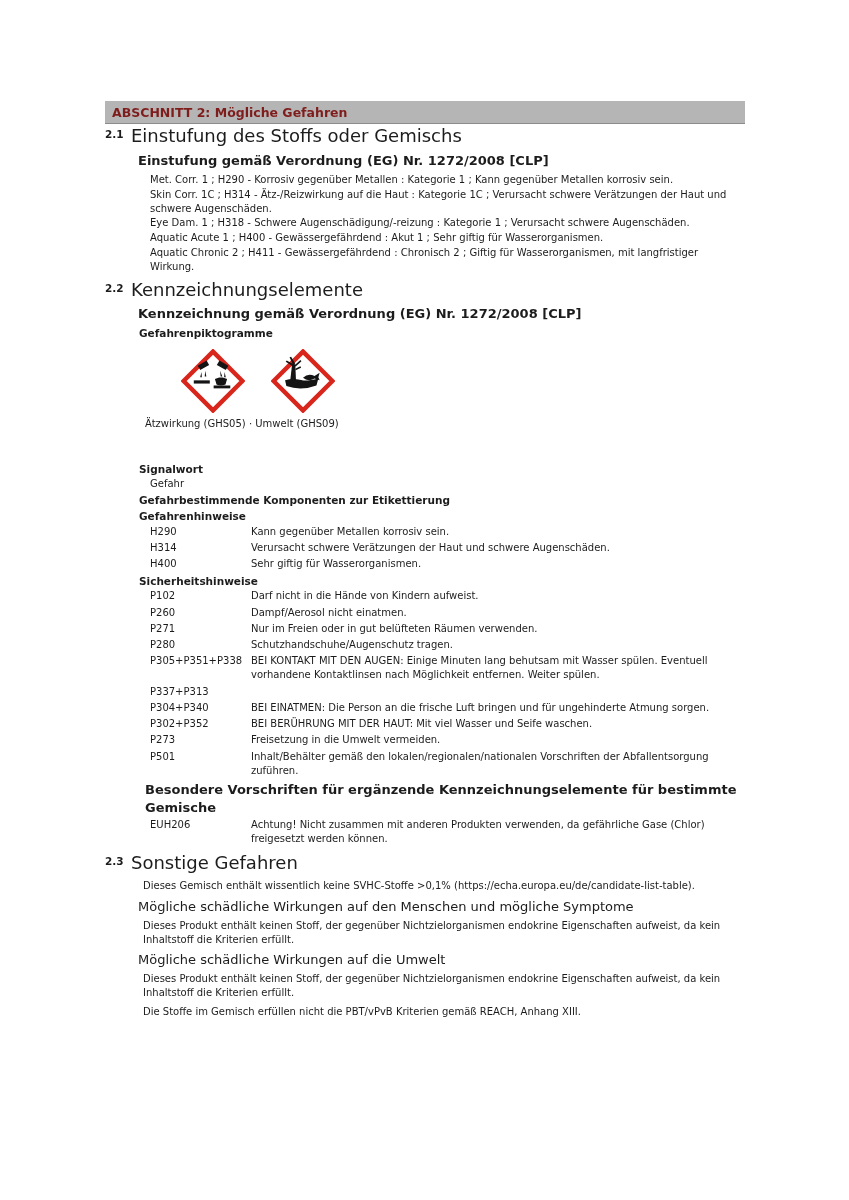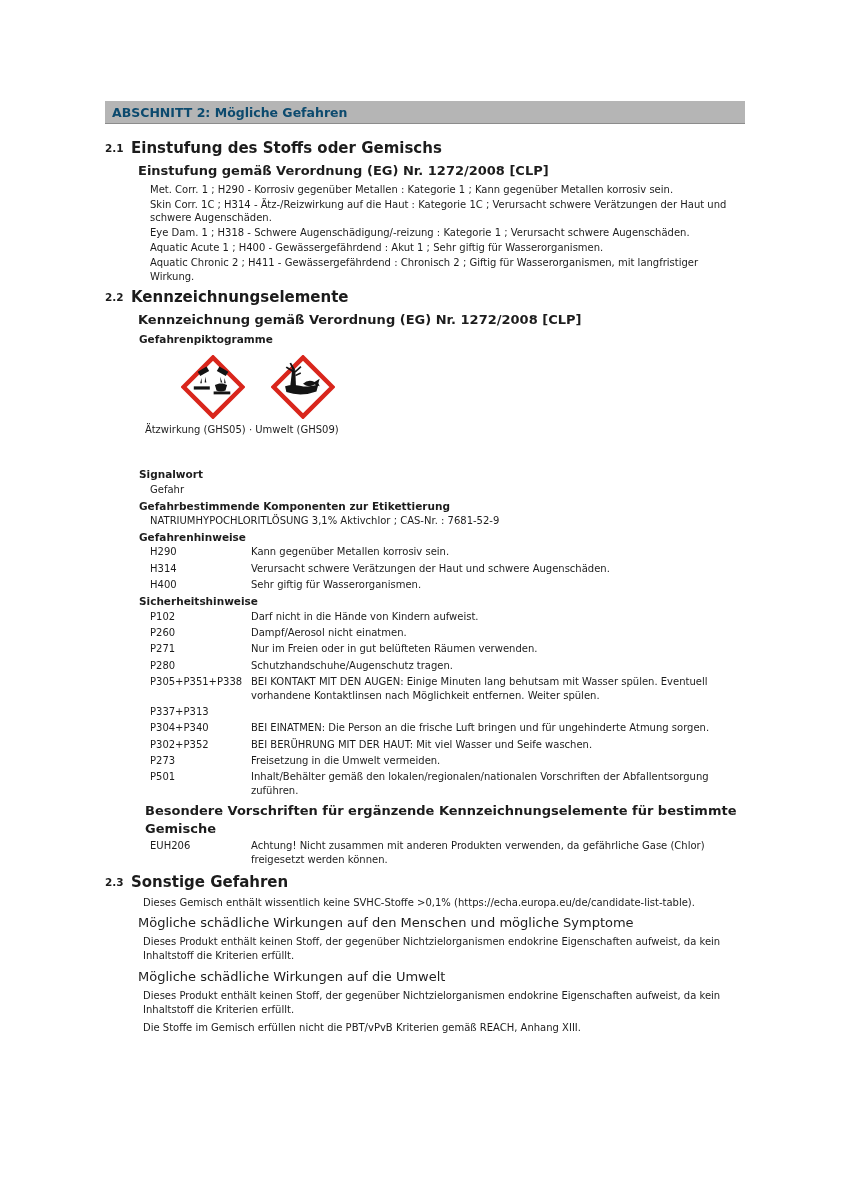--- a/index.html
+++ b/index.html
@@ -13,27 +13,26 @@
     color: #1c1c1c;
     font-size: 10px;
     line-height: 1.38;
   }
   .section-bar {
     background: #b5b5b5;
     border-bottom: 1px solid #8c8c8c;
     padding: 3px 7px 2px 7px;
     font-size: 12.5px;
     font-weight: bold;
-    color: #0c4a6e;
-    margin-bottom: 14px;
+    color: #7f1d1d;
   }
   .section { display: flex; margin-bottom: 3px; }
   .sec-num { width: 26px; flex-shrink: 0; font-weight: bold; font-size: 10.5px; padding-top: 3px; }
   .sec-content { flex: 1; min-width: 0; }
-  .sec-title { font-size: 15px; font-weight: bold; margin-bottom: 3px; }
+  .sec-title { font-size: 18px; font-weight: normal; margin-bottom: 3px; }
   .sub-title { font-size: 13px; font-weight: bold; margin: 2px 0 3px 7px; }
   .label { font-size: 10.5px; font-weight: bold; margin: 2px 0 1px 8px; }
   .label-wide { font-size: 13px; font-weight: bold; margin: 4px 0 1px 14px; }
   .class-line { margin-left: 19px; margin-bottom: 1px; }
   .value { margin: 0 0 2px 19px; }
   .stmt-rows { }
   .stmt-row { display: flex; margin: 0 0 2.5px 19px; }
   .stmt-code { width: 101px; flex-shrink: 0; }
   .stmt-text { flex: 1; min-width: 0; }
   .picto-row { display: flex; gap: 26px; margin: 8px 0 2px 50px; }
@@ -111,21 +110,20 @@
       </div>
     </div>
     <div class="picto-caption">Ätzwirkung (GHS05) · Umwelt (GHS09)</div>
 
     <div class="signal-block">
       <div class="label" style="margin-top:0;">Signalwort</div>
       <div class="value">Gefahr</div>
     </div>
 
     <div class="label">Gefahrbestimmende Komponenten zur Etikettierung</div>
-    <div class="value">NATRIUMHYPOCHLORITLÖSUNG 3,1% Aktivchlor ; CAS-Nr. : 7681-52-9</div>
 
     <div class="label">Gefahrenhinweise</div>
     <div class="stmt-rows">
 
         <div class="stmt-row">
           <span class="stmt-code">H290</span>
           <span class="stmt-text">Kann gegenüber Metallen korrosiv sein.</span>
         </div>
 
         <div class="stmt-row">

